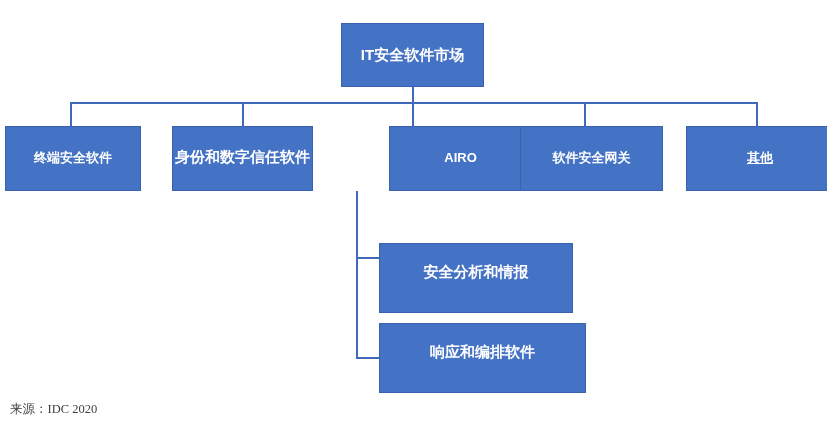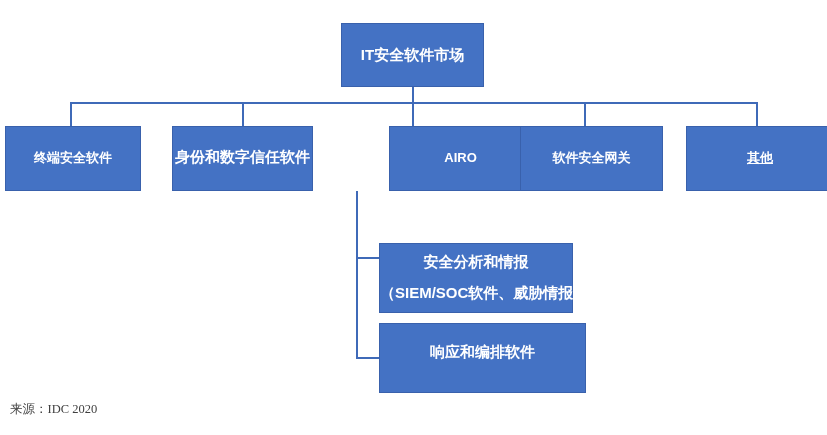--- a/index.html
+++ b/index.html
@@ -111,21 +111,20 @@
   <div class="node fs-level2" style="left:512px; top:126px; width:143px; height:65px;margin-left:8px;">
     <span class="line1">软件安全网关</span>
   </div>
 
   <div class="node fs-level2" style="left:686px; top:126px; width:148px; height:65px;text-decoration:underline;">
     <span class="line1">其他</span>
   </div>
 
   <div class="node fs-sub two-line" style="left:379px; top:223px; width:194px; height:70px;margin-top:20px;">
     <span class="line1">安全分析和情报</span>
-    <span class="line2">（SIEM/SOC软件、威胁情报）</span>
   </div>
 
   <div class="node fs-sub two-line" style="left:379px; top:323px; width:207px; height:70px;font-family:Liberation Serif, serif;">
     <span class="line1">响应和编排软件</span>
   </div>
 
   <div class="source-note" style="left:10px; top:401px;font-family:Liberation Serif, serif;">来源：IDC 2020</div>
 
 </div>
 

